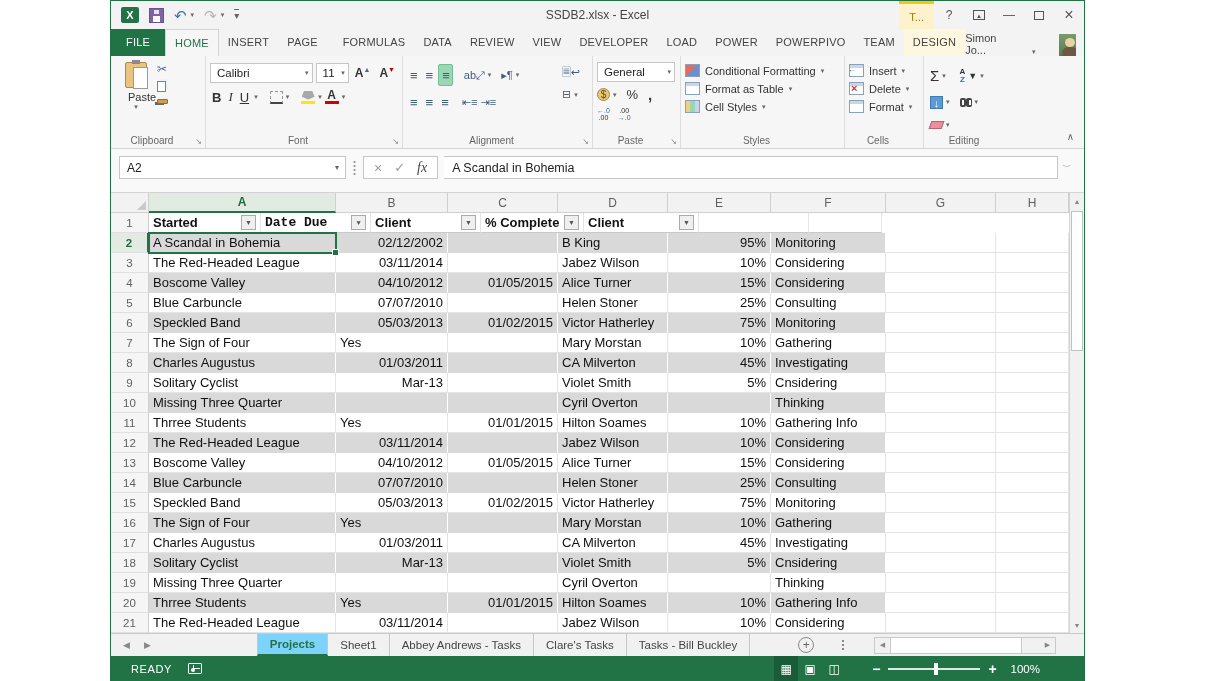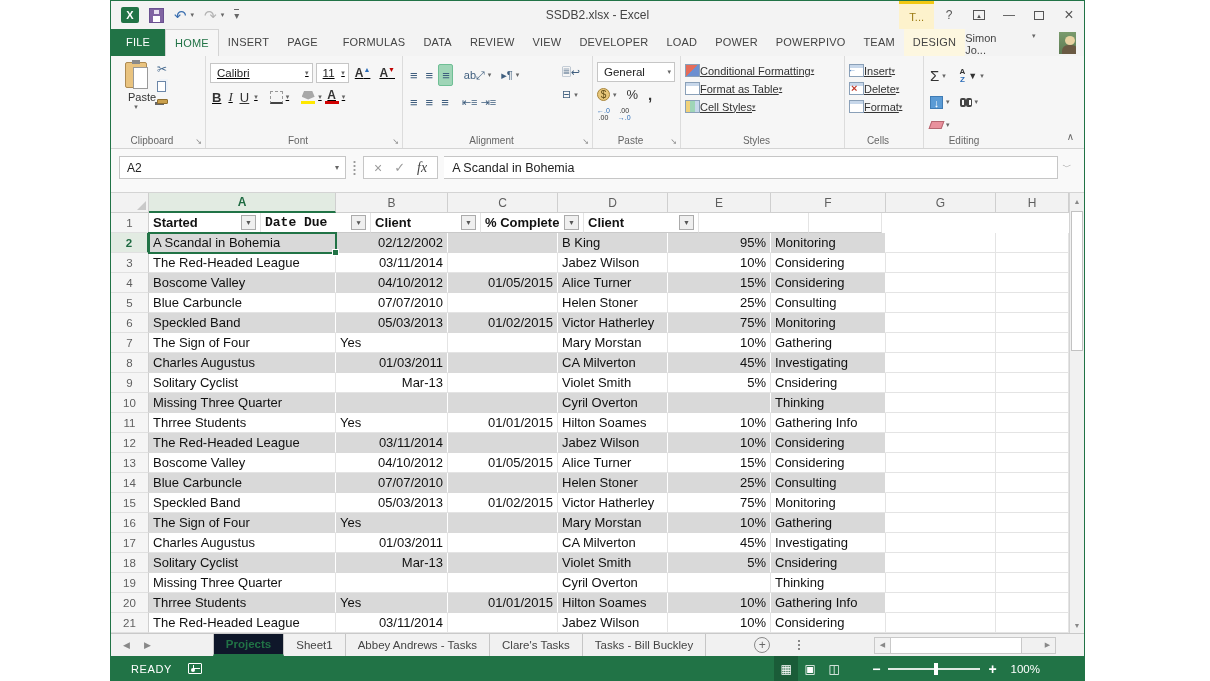--- a/index.html
+++ b/index.html
@@ -25,32 +25,32 @@
   .ribbon-display-icon { width:12px; height:10px; border:1px solid #555; position:relative; font-size:7px; color:#555; text-align:center; line-height:9px; }
   .restore-box { width:10px; height:9px; border:1px solid #555; }
   .close-x { font-size:16px; }
 
   
   .tabrow { height:27px; background:#f3f3f3; display:flex; align-items:flex-end; flex:0 0 auto; }
   .rtab { height:27px; line-height:26px; padding:0 9px; font-size:11px; color:#444; letter-spacing:.2px; }
   .rtab.file { background:#217346; color:#fff; padding:0 15px; }
   .rtab.active { background:#f6f6f6; color:#217346; border:1px solid #d4d4d4; border-bottom:none; }
   .rtab.highlight { background:#fdf7e0; }
-  .account { margin-left:auto; display:flex; align-items:flex-start; gap:23px; padding-right:8px; font-size:11px; color:#444; }
+  .account { margin-left:auto; display:flex; align-items:flex-end; gap:23px; padding-right:8px; font-size:11px; color:#444; }
   .avatar { width:22px; height:22px; background:linear-gradient(#7a9b6d,#5c7a52); position:relative; overflow:hidden; }
   .avatar:before { content:""; position:absolute; left:6px; top:4px; width:10px; height:9px; border-radius:50%; background:#e8d3a2; }
   .avatar:after { content:""; position:absolute; left:3px; top:13px; width:16px; height:10px; border-radius:6px 6px 0 0; background:#6a5a43; }
 
   
   .ribbon { height:93px; background:#f6f6f6; border-bottom:1px solid #d4d4d4; display:flex; position:relative; flex:0 0 auto; }
   .rgroup { position:relative; border-right:1px solid #dcdcdc; padding:4px 4px 16px 4px; display:flex; }
   .glabel { position:absolute; bottom:2px; left:0; right:12px; text-align:center; font-size:10px; color:#666; }
   .launcher { position:absolute; bottom:2px; right:3px; font-size:8px; color:#888; }
   .g-clip { width:95px; }
-  .g-font { width:197px;text-decoration:underline; }
+  .g-font { width:197px; }
   .g-align { width:190px; }
   .g-num { width:88px; }
   .g-styles { width:164px; }
   .g-cells { width:79px; }
   .g-edit { width:92px; }
   .paste-btn { display:flex; flex-direction:column; align-items:center; width:42px; padding-top:2px; }
   .clipboard-ic { width:22px; height:26px; background:#e9c37f; border:1px solid #ad8a52; border-radius:2px; position:relative; }
   .clipboard-ic:before { content:""; position:absolute; left:6px; top:-3px; width:8px; height:4px; background:#8a8a8a; }
   .clipboard-ic:after { content:""; position:absolute; left:7px; top:4px; width:13px; height:20px; background:#fff; border:1px solid #9a9a9a; }
   .paste-lbl { font-size:11px; color:#333; margin-top:3px;padding-left:12px; }
@@ -84,21 +84,21 @@
   .abtn.sel { background:#9fd5b7; border:1px solid #6fbf95; }
   .align-right-block { display:flex; flex-direction:column; gap:5px; padding-top:4px; padding-right:8px; }
   .wrap-ic,.merge-ic { font-size:11px; color:#3f5e7e; }
   .num-col { display:flex; flex-direction:column; gap:4px; width:100%; padding-top:2px; }
   .coin { width:13px; height:13px; border-radius:50%; background:#e8c77a; border:1px solid #a8853c; color:#5e4a15; font-size:10px; text-align:center; line-height:12px; }
   .pct { font-size:13px; color:#333; }
   .comma { font-size:15px; font-weight:bold; color:#333; }
   .dec { font-size:7px; color:#333; line-height:7px; text-align:center; }
   .dec .hl { color:#2b6cb8; }
   .styles-col,.cells-col { display:flex; flex-direction:column; gap:5px; padding-top:4px; }
-  .srow { display:flex; align-items:center; font-size:11px; color:#333;text-decoration:underline; }
+  .srow { display:flex; align-items:center; gap:5px; font-size:11px; color:#333; }
   .mini-table { width:15px; height:13px; border:1px solid #8aa0b8; background:linear-gradient(#c7d7ea 30%,#fff 30%); position:relative; }
   .mini-table.cf { background:linear-gradient(135deg,#e46c5a 50%,#6c8fd0 50%); }
   .mini-table.cs { background:linear-gradient(90deg,#f0d27a 33%,#9fd5b7 33%,#9fd5b7 66%,#c7d7ea 66%); }
   .mini-table.ins:before { content:"←"; position:absolute; left:-2px; top:0; font-size:8px; color:#2b6cb8; }
   .mini-table.del:before { content:"×"; position:absolute; left:1px; top:-1px; font-size:11px; color:#c0392b; font-weight:bold; }
   .edit-grid { display:grid; grid-template-columns:auto auto; gap:5px 10px; padding:4px 2px 0 2px; align-items:center; }
   .sigma { font-size:15px; color:#333; }
   .filldown { font-size:11px; color:#fff; background:#5b9bd5; border:1px solid #3f7cb5; width:13px; height:13px; line-height:12px; text-align:center; }
   .eraser { width:13px; height:8px; background:#e8909c; border:1px solid #b56570; transform:skewX(-20deg); }
   .sortaz { font-size:8px; font-weight:bold; color:#333; line-height:8px; text-align:center; }
@@ -139,21 +139,21 @@
   .vscroll { position:absolute; top:0; right:0; width:15px; height:440px; background:#f1f1f1; border-left:1px solid #d4d4d4; }
   .vs-btn { height:16px; display:flex; align-items:center; justify-content:center; font-size:7px; color:#888; }
   .vs-btn.down { position:absolute; bottom:0; left:0; right:0; }
   .vs-thumb { position:absolute; left:1px; right:1px; top:18px; height:140px; background:#fff; border:1px solid #c2c2c2; }
 
   
   .sheetbar { height:23px; background:#f1f1f1; border-top:1px solid #c9c9c9; display:flex; align-items:stretch; font-size:11.5px; color:#444; flex:0 0 auto; }
   .nav-arrows { display:flex; align-items:center; gap:14px; padding:0 10px 0 12px; color:#888; font-size:9px; }
   .stabs { display:flex; margin-left:52px; }
   .stab { display:flex; align-items:center; padding:0 12px; border-right:1px solid #c6c6c6; }
-  .stab.active { background:#0f172a; color:#217346; font-weight:bold; border-bottom:2px solid #217346; border-left:1px solid #c6c6c6; }
+  .stab.active { background:#7dd3fc; color:#217346; font-weight:bold; border-bottom:2px solid #217346; border-left:1px solid #c6c6c6;margin-left:44px; }
   .newsheet { width:16px; height:16px; border:1px solid #8a8a8a; border-radius:50%; color:#666; font-size:12px; line-height:14px; text-align:center; align-self:center; margin-left:48px; }
   .sheet-dots { align-self:center; margin-left:28px; width:2px; height:12px; background:radial-gradient(circle,#888 1px,transparent 1.1px); background-size:2px 4px; }
   .hscroll { margin-left:auto; margin-right:28px; align-self:center; width:182px; height:17px; background:#f1f1f1; border:1px solid #c9c9c9; display:flex; align-items:stretch; }
   .hs-btn { width:15px; display:flex; align-items:center; justify-content:center; font-size:7px; color:#888; }
   .hs-thumb { flex:1; background:#fff; border-left:1px solid #c9c9c9; border-right:1px solid #c9c9c9; margin-right:18px; }
 
   
   .statusbar { flex:1; background:#217346; display:flex; align-items:center; color:#fff; }
   .mode { font-size:11px; letter-spacing:.6px; padding-left:20px; }
   .rec-icon { margin-left:16px; width:14px; height:11px; border:1px solid #fff; border-radius:1px; position:relative; }

